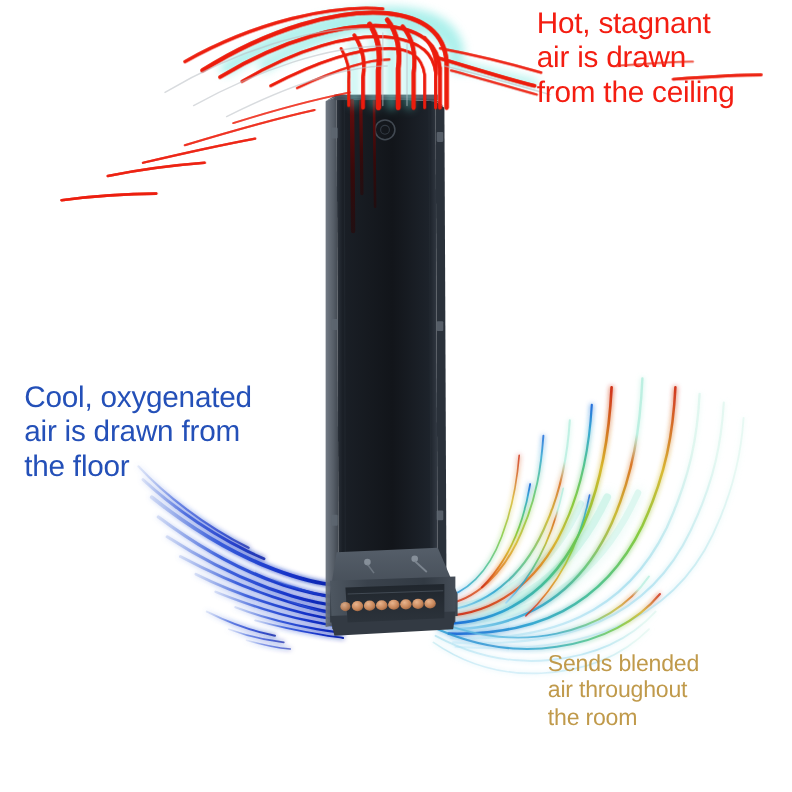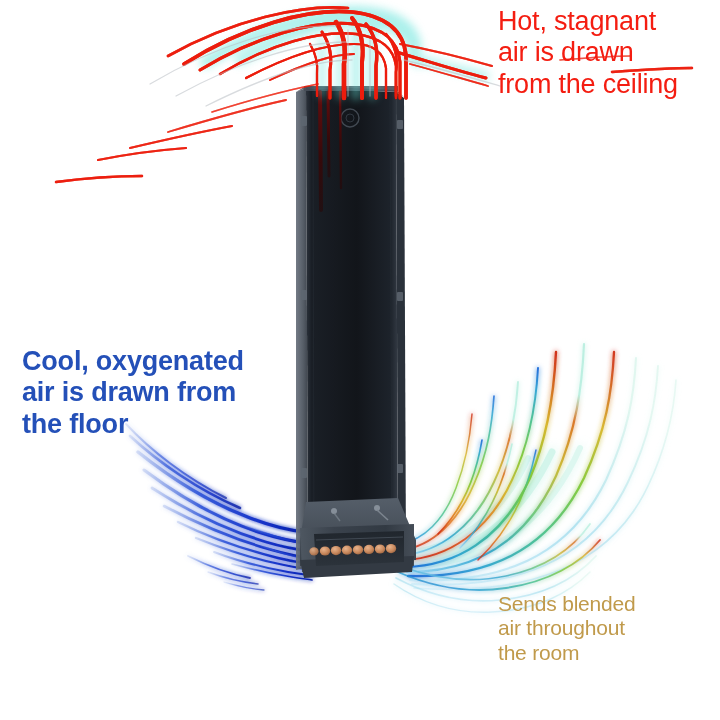--- a/index.html
+++ b/index.html
@@ -3,22 +3,22 @@
 <meta charset="utf-8">
 <style>
   html,body{margin:0;padding:0;background:#ffffff;}
   body{width:720px;height:720px;overflow:hidden;font-family:"Liberation Sans",sans-serif;}
   #stage{position:relative;width:720px;height:720px;background:#ffffff;overflow:hidden;}
   #stage svg.layer{position:absolute;left:0;top:0;width:720px;height:720px;}
 
   .callout{position:absolute;font-family:"Liberation Sans",sans-serif;font-weight:400;
            line-height:1.16;letter-spacing:-0.2px;white-space:pre-line;}
 
-  #callout-hot{left:498px;top:6px;font-size:27px;color:#f41d11;}
-  #callout-cool{left:22px;top:346px;font-size:27px;color:#2450b8;font-weight:bold;}
+  #callout-hot{left:488px;top:6px;font-size:27px;color:#f41d11;}
+  #callout-cool{left:22px;top:346px;font-size:27px;color:#2450b8;}
   #callout-blend{left:498px;top:592px;font-size:21px;color:#c09a4b;}
 
   .device-wrap{position:absolute;left:0;top:0;width:720px;height:720px;}
 </style>
 </head>
 <body>
 
 <div id="stage">
 
   <svg class="layer" viewBox="0 0 720 720" preserveAspectRatio="none">

